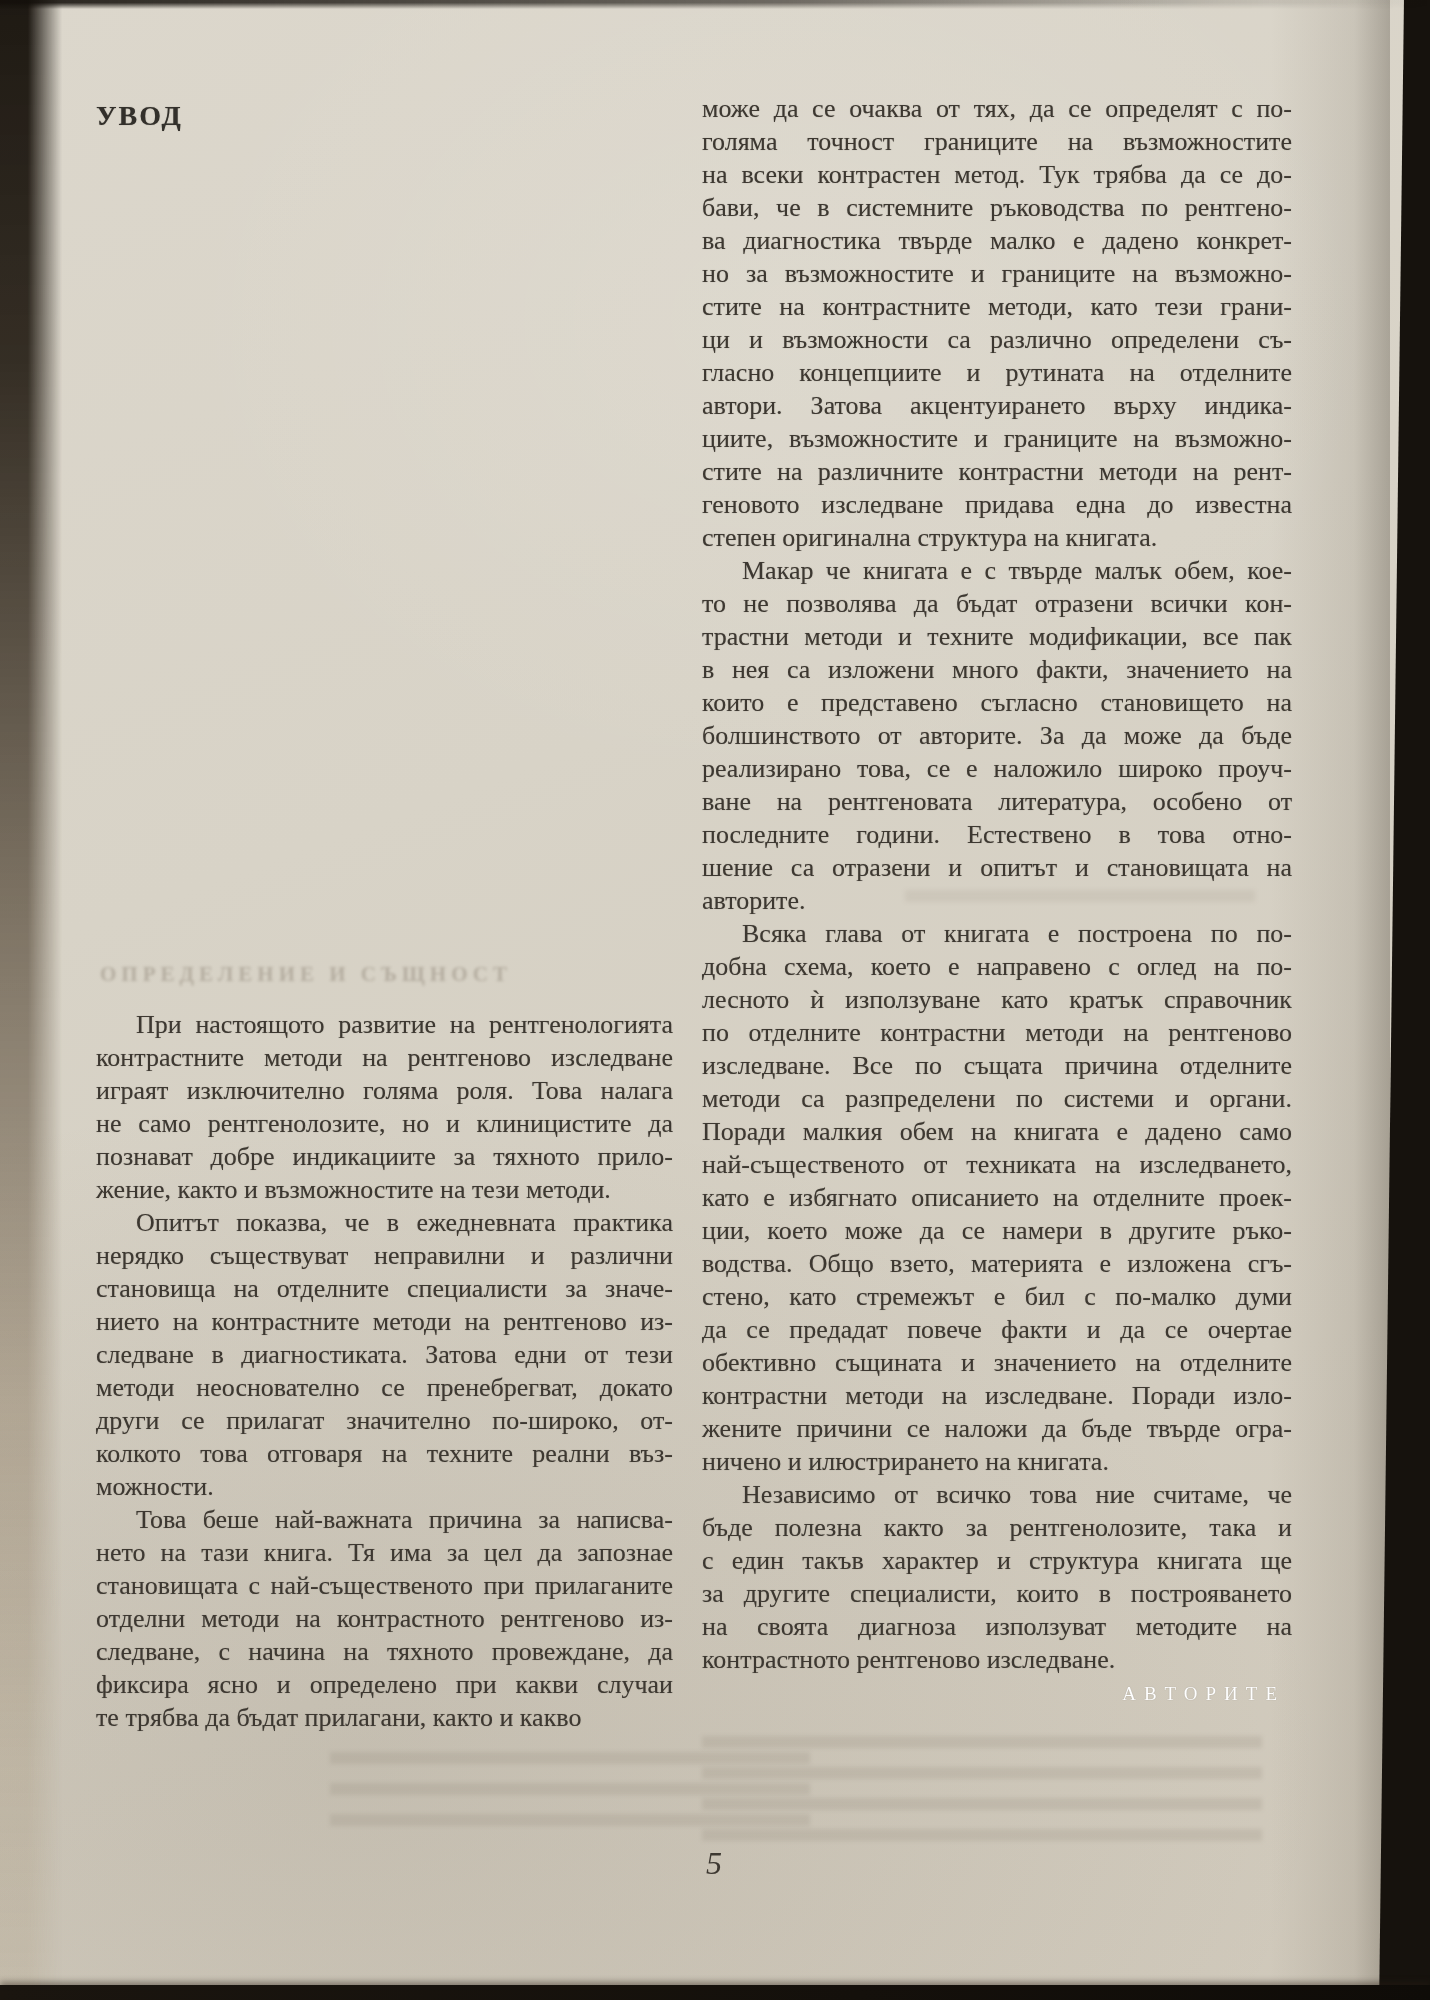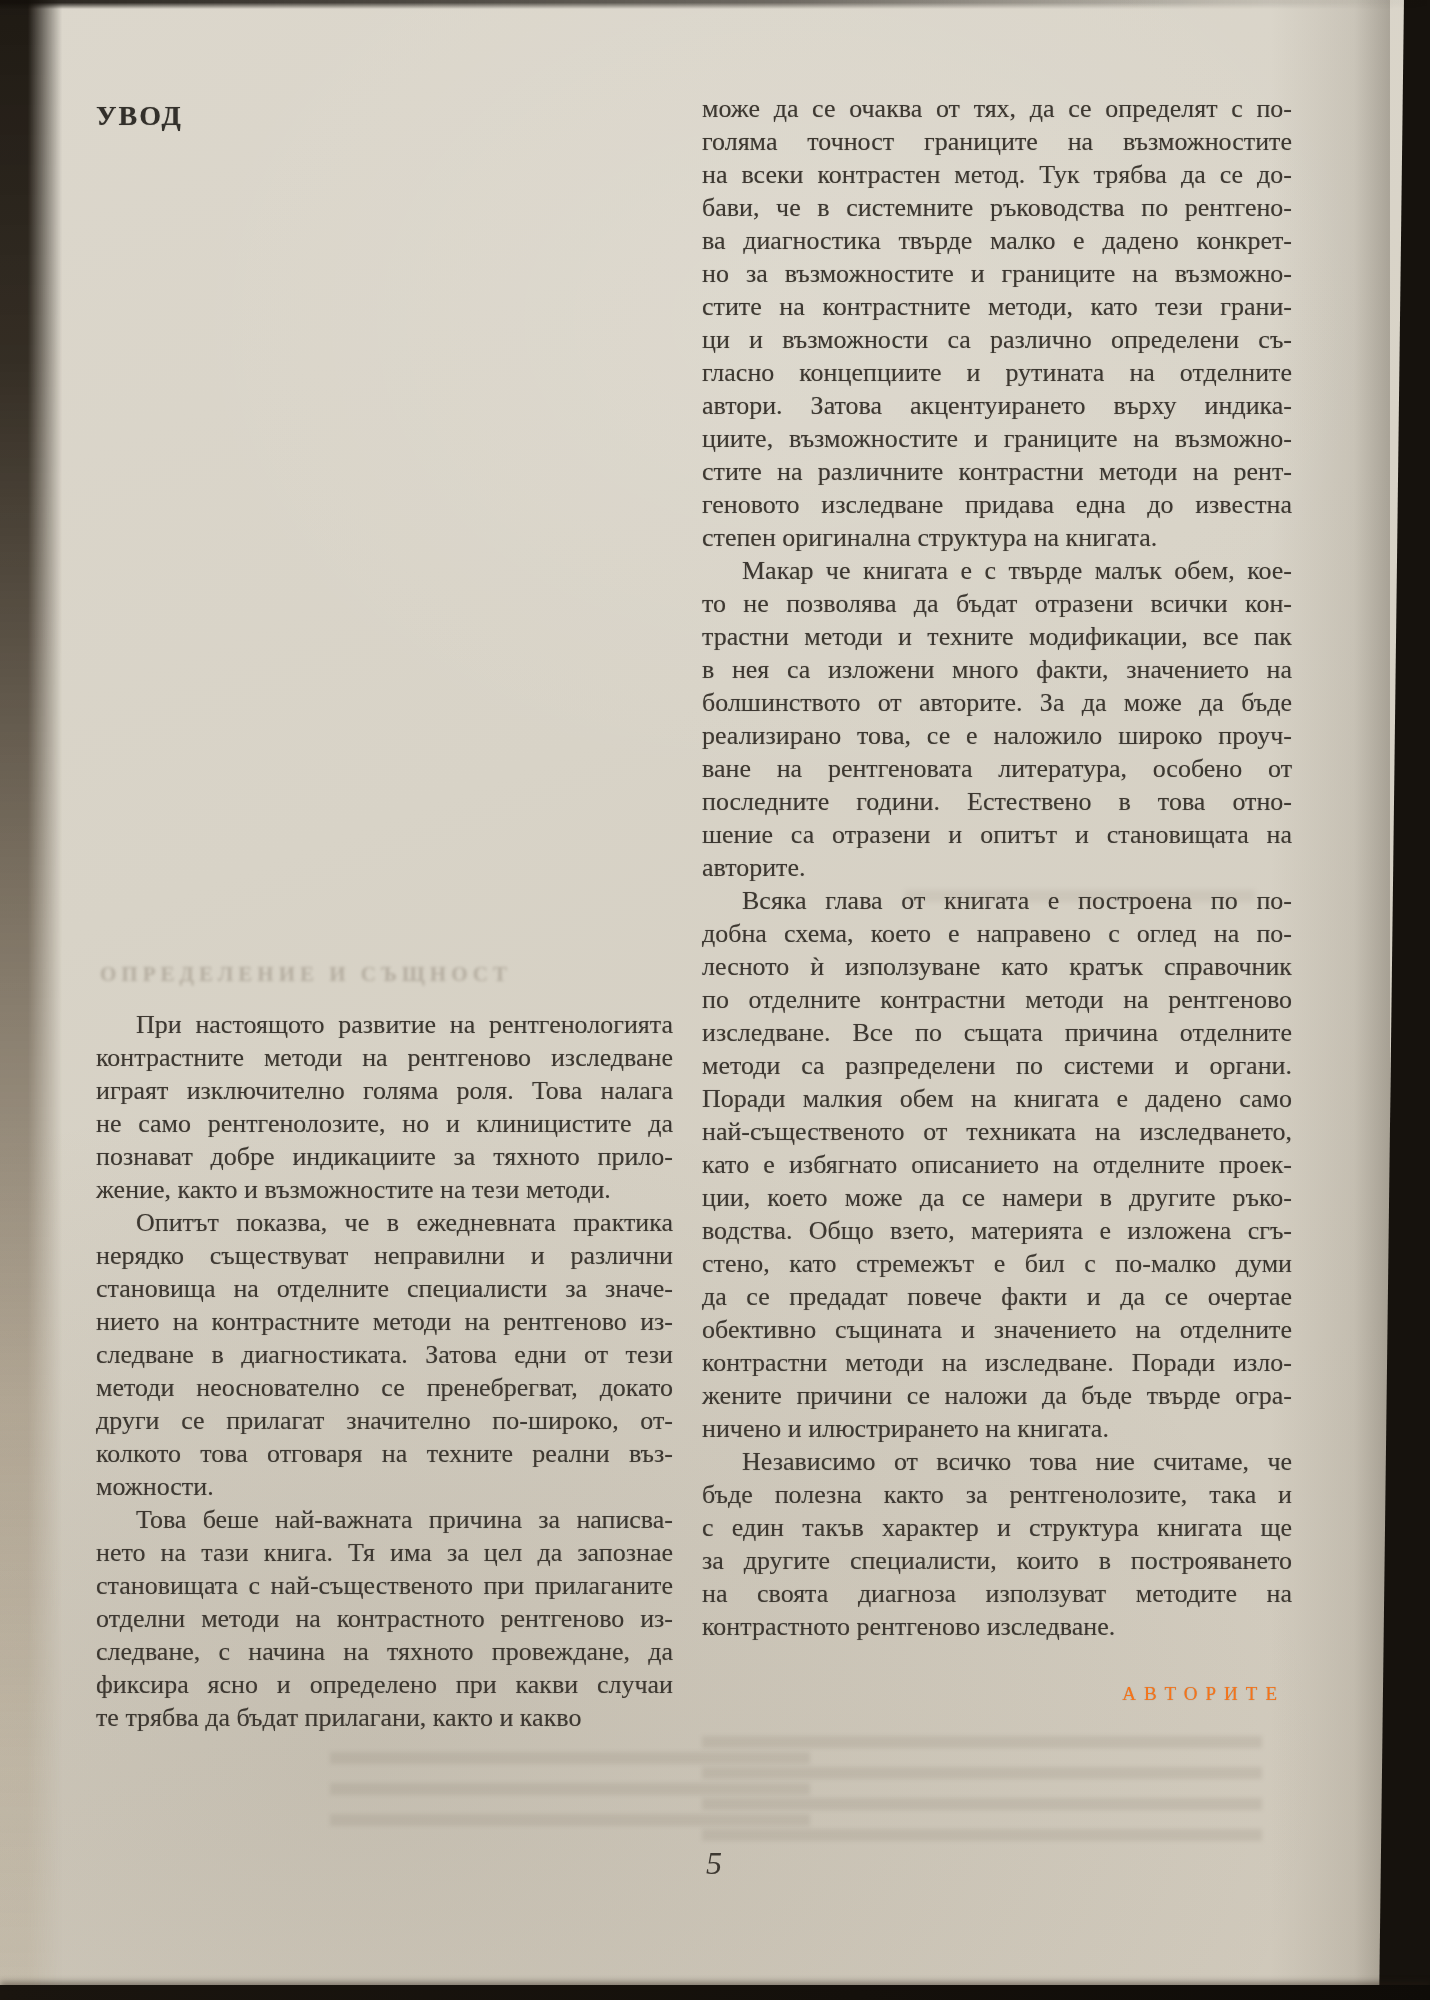--- a/index.html
+++ b/index.html
@@ -55,21 +55,21 @@
     position:absolute;z-index:8;color:#3d3831;font-size:26px;line-height:33px;
     text-shadow:0 0 1px rgba(61,56,49,0.40);
   }
   .col-left{left:96px;top:1008px;width:577px;}
   .col-right{left:702px;top:92px;width:590px;}
   .ln{text-align:justify;text-align-last:justify;}
   .ln.last{text-align-last:left;}
   .ln.indent{text-indent:40px;}
   .signature{
     position:absolute;right:145px;top:1683px;z-index:8;
-    font-size:19px;letter-spacing:8px;color:#f97316;
+    font-size:19px;letter-spacing:8px;color:#ffffff;
     text-shadow:0 0 1px rgba(71,66,58,0.4);
     margin-left:36px;
   }
   .page-number{
     position:absolute;left:706px;top:1845px;z-index:8;
     font-style:italic;font-size:32px;color:#3d3831;
   }
   
   .ghost-heading{
     position:absolute;left:100px;top:962px;z-index:4;
@@ -144,20 +144,21 @@
         <div class="ln">циите, възможностите и границите на възможно-</div>
         <div class="ln">стите на различните контрастни методи на рент-</div>
         <div class="ln">геновото изследване придава една до известна</div>
         <div class="ln last">степен оригинална структура на книгата.</div>
       </div>
       <div class="para">
         <div class="ln indent">Макар че книгата е с твърде малък обем, кое-</div>
         <div class="ln">то не позволява да бъдат отразени всички кон-</div>
         <div class="ln">трастни методи и техните модификации, все пак</div>
         <div class="ln">в нея са изложени много факти, значението на</div>
+        <div class="ln">които е представено съгласно становището на</div>
         <div class="ln">болшинството от авторите. За да може да бъде</div>
         <div class="ln">реализирано това, се е наложило широко проуч-</div>
         <div class="ln">ване на рентгеновата литература, особено от</div>
         <div class="ln">последните години. Естествено в това отно-</div>
         <div class="ln">шение са отразени и опитът и становищата на</div>
         <div class="ln last">авторите.</div>
       </div>
       <div class="para">
         <div class="ln indent">Всяка глава от книгата е построена по по-</div>
         <div class="ln">добна схема, което е направено с оглед на по-</div>

